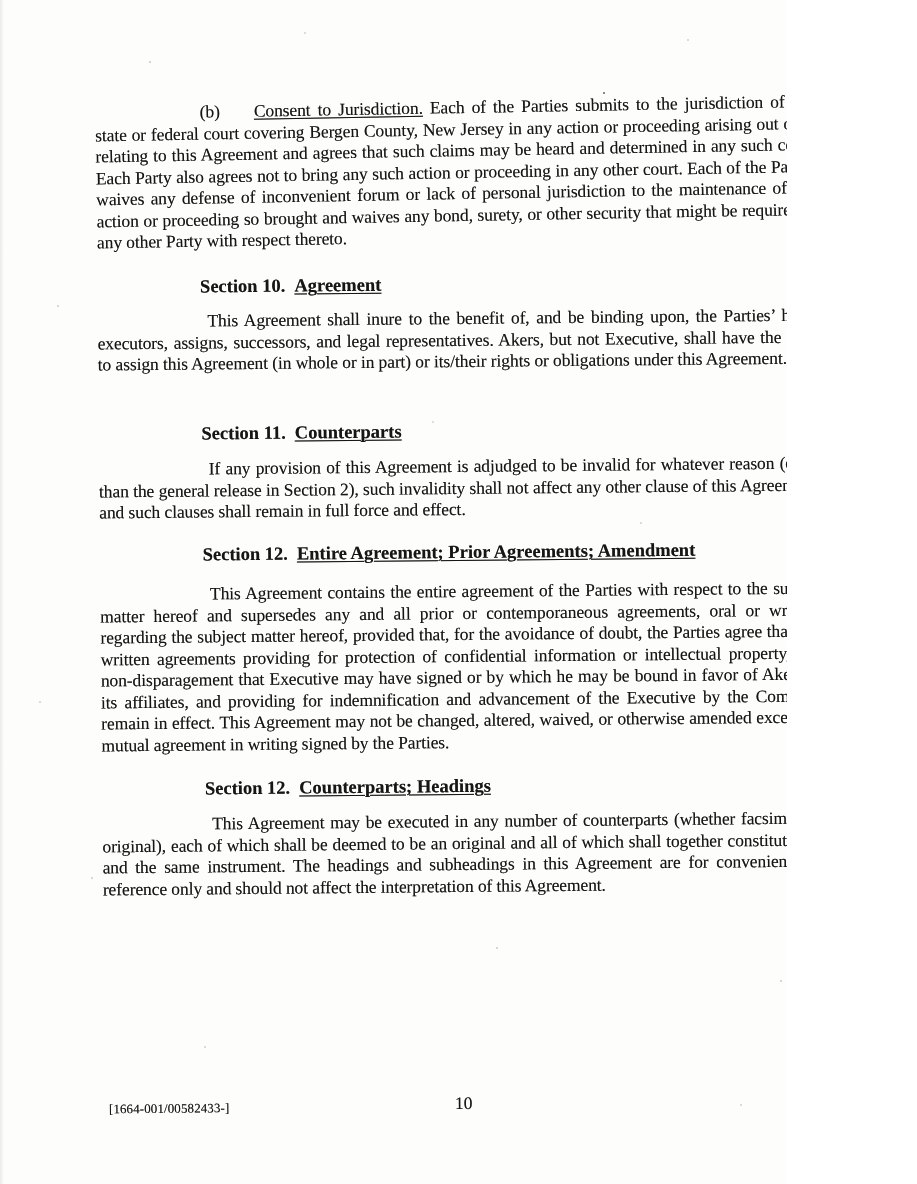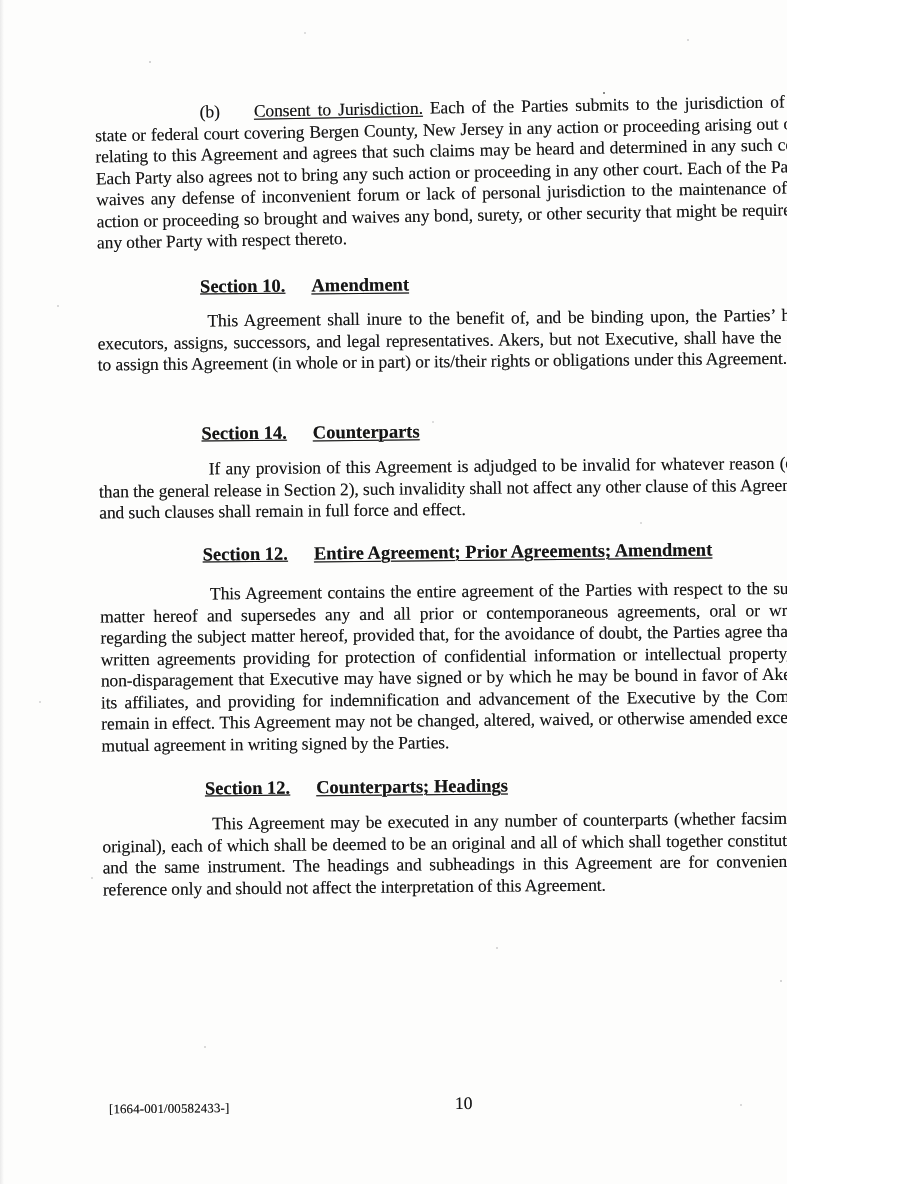--- a/index.html
+++ b/index.html
@@ -63,45 +63,45 @@
     text-decoration-thickness: 1.4px;
     text-underline-offset: 2px;
   }
   .sec-heading {
     left: 203px; width: 640px;
     margin: 0;
     font-size: 18.5px;
     font-weight: bold;
     line-height: 22px;
   }
-  .sec-num { display: inline-block; margin-right: 26px; text-decoration: underline; }
+  .sec-num { display: inline-block; margin-right: 9px; }
   .footer-docket { left: 104px; top: 1098px; font-size: 13px; letter-spacing: 0.1px; }
   .footer-page  { left: 450px; top: 1093px; font-size: 17.5px; }
 </style>
 </head>
 <body>
 
 <div class="page">
   <div class="noise"></div>
   <div class="edge-left"></div>
 
   <div class="content">
 
     <p class="block body-text clause-b" style="top:100px">
       <span>(b)</span><span class="clause-gap"></span><span class="underlined">Consent to Jurisdiction.</span>
       <span>Each of the Parties submits to the jurisdiction of any state or federal court covering Bergen County, New Jersey in any action or proceeding arising out of or relating to this Agreement and agrees that such claims may be heard and determined in any such court.  Each Party also agrees not to bring any such action or proceeding in any other court.  Each of the Parties waives any defense of inconvenient forum or lack of personal jurisdiction to the maintenance of any action or proceeding so brought and waives any bond, surety, or other security that might be required of any other Party with respect thereto.</span>
     </p>
 
     <h2 class="block sec-heading" style="top:273px">
-      <span class="sec-num">Section 10.</span><span class="underlined">Amendment</span>
+      <span class="sec-num">Section 10.</span><span class="underlined">Agreement</span>
     </h2>
     <p class="block body-text" style="top:308px">This Agreement shall inure to the benefit of, and be binding upon, the Parties’ heirs, executors, assigns, successors, and legal representatives.  Akers, but not Executive, shall have the right to assign this Agreement (in whole or in part) or its/their rights or obligations under this Agreement.</p>
 
     <h2 class="block sec-heading" style="top:420px">
-      <span class="sec-num">Section 14.</span><span class="underlined">Counterparts</span>
+      <span class="sec-num">Section 11.</span><span class="underlined">Counterparts</span>
     </h2>
     <p class="block body-text" style="top:456px">If any provision of this Agreement is adjudged to be invalid for whatever reason (other than the general release in Section 2), such invalidity shall not affect any other clause of this Agreement, and such clauses shall remain in full force and effect.</p>
 
     <h2 class="block sec-heading" style="top:541px">
       <span class="sec-num">Section 12.</span><span class="underlined">Entire Agreement; Prior Agreements; Amendment</span>
     </h2>
     <p class="block body-text" style="top:581px">This Agreement contains the entire agreement of the Parties with respect to the subject matter hereof and supersedes any and all prior or contemporaneous agreements, oral or written, regarding the subject matter hereof, provided that, for the avoidance of doubt, the Parties agree that any written agreements providing for protection of confidential information or intellectual property, and non-disparagement that Executive may have signed or by which he may be bound in favor of Akers or its affiliates, and providing for indemnification and advancement of the Executive by the Company remain in effect.  This Agreement may not be changed, altered, waived, or otherwise amended except by mutual agreement in writing signed by the Parties.</p>
 
     <h2 class="block sec-heading" style="top:775px">
       <span class="sec-num">Section 12.</span><span class="underlined">Counterparts; Headings</span>

